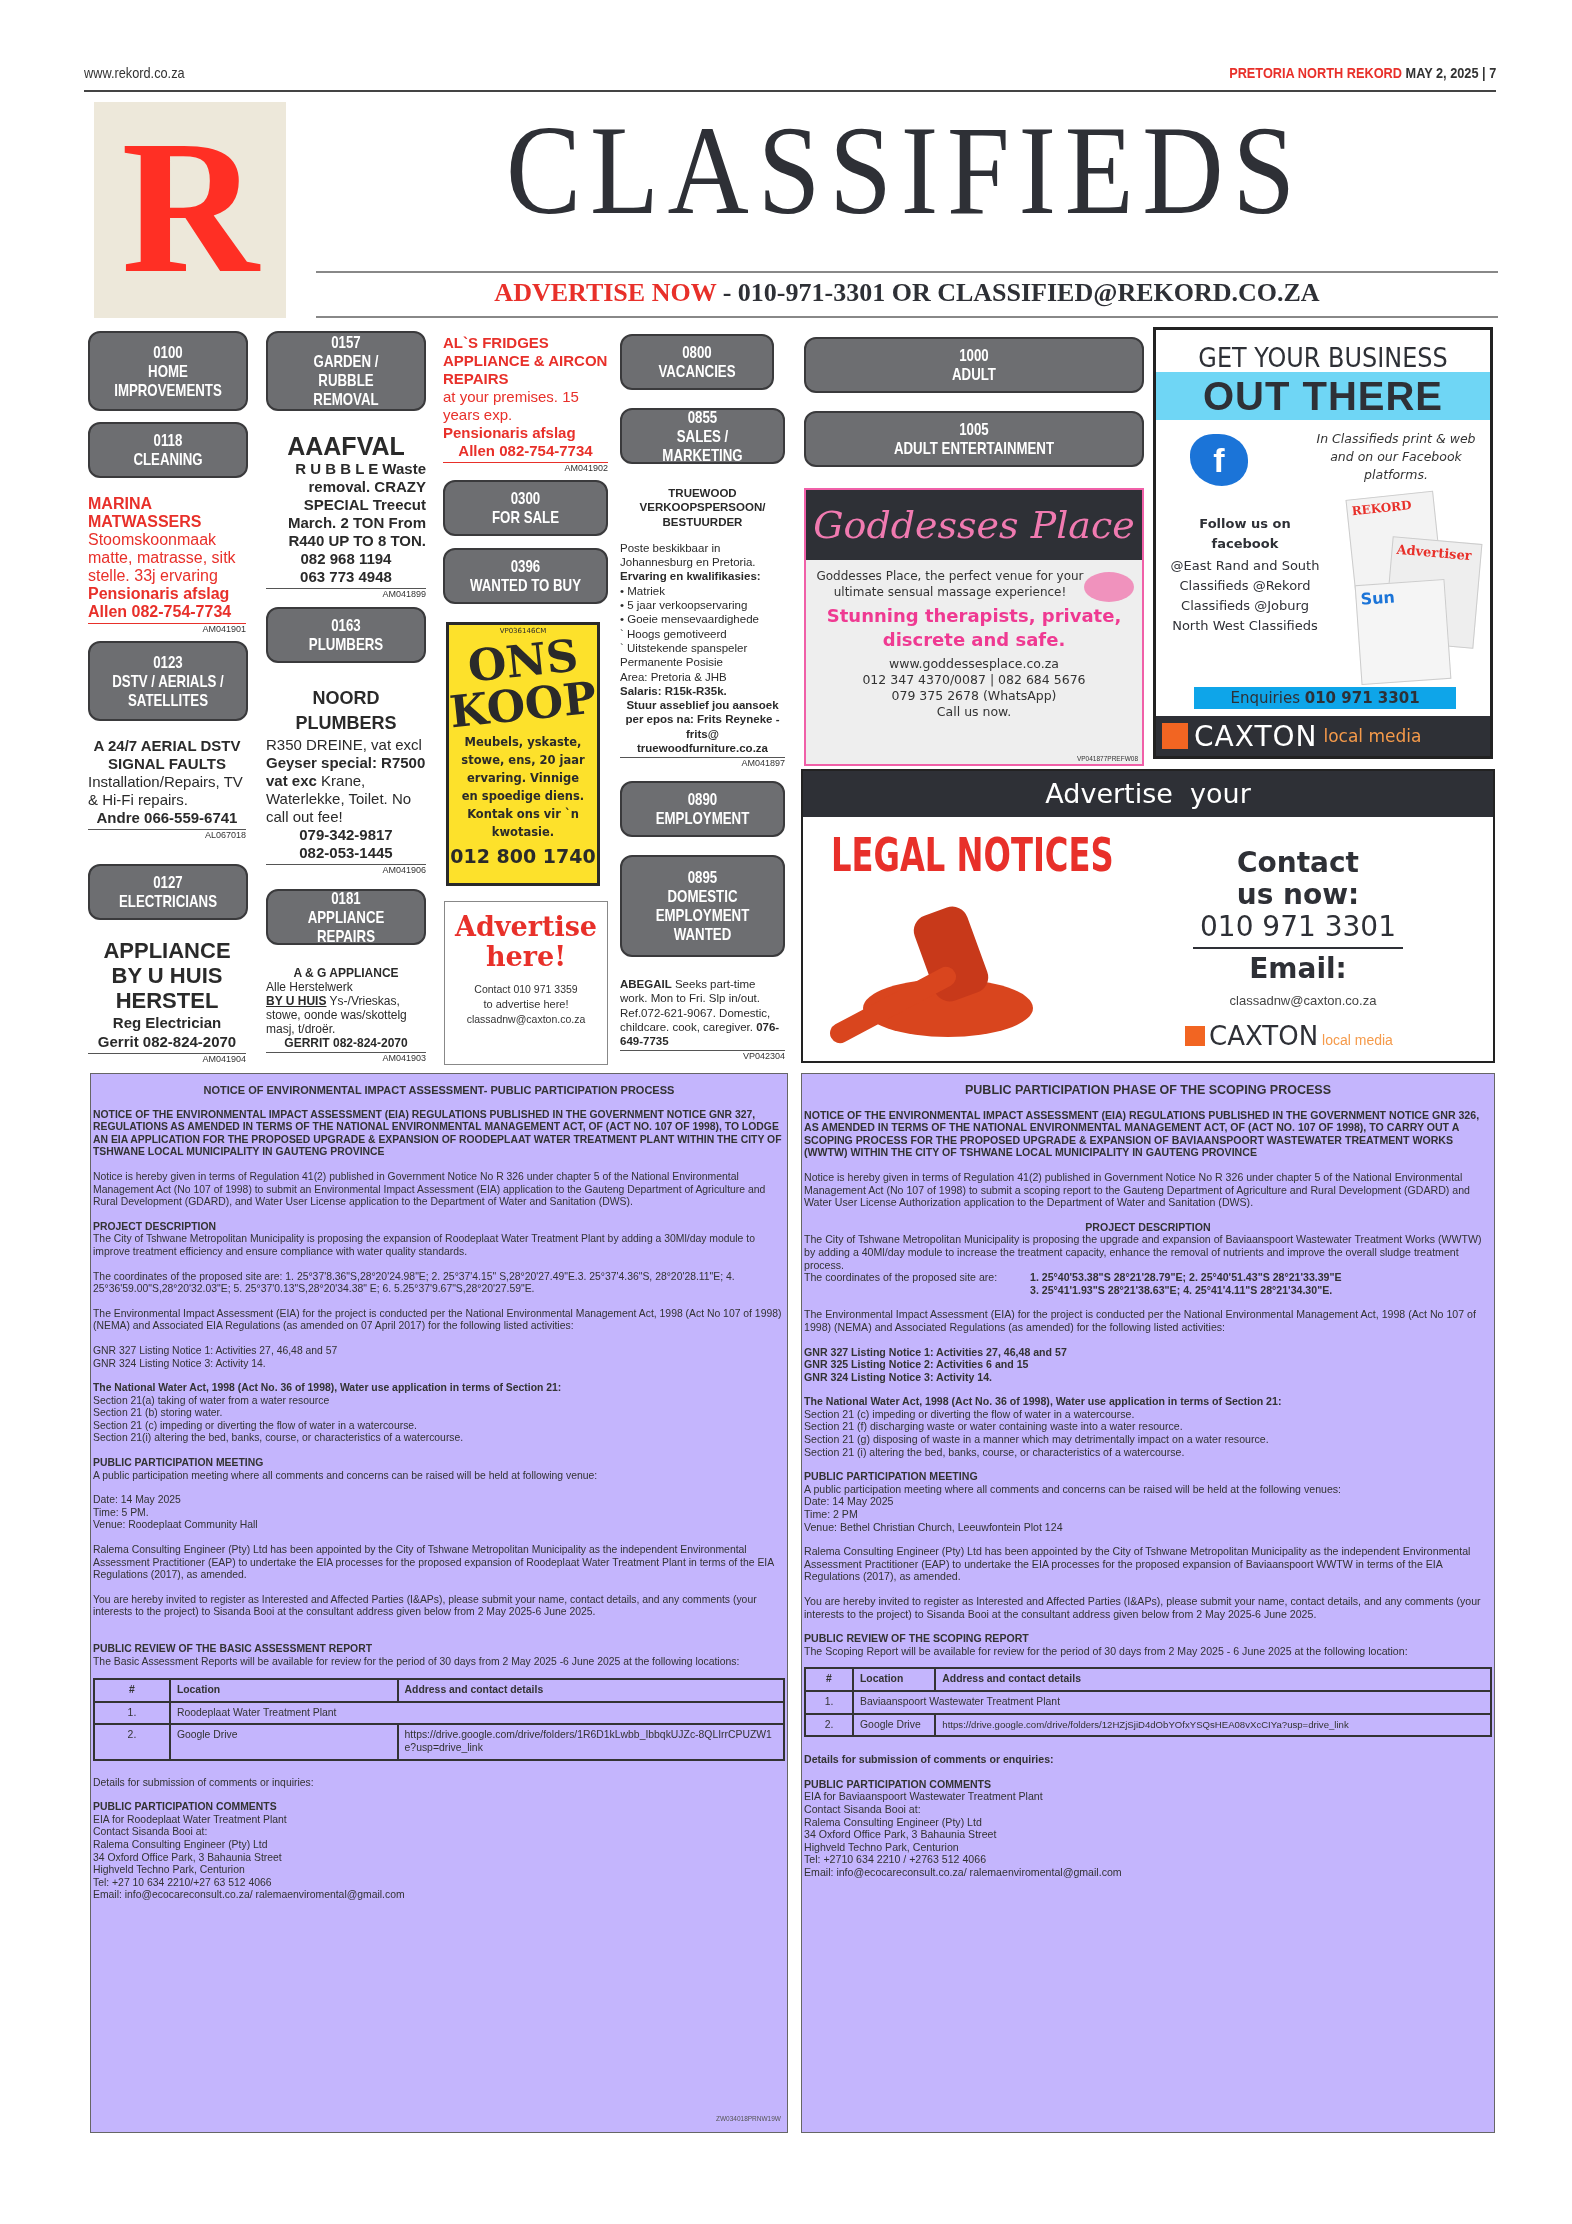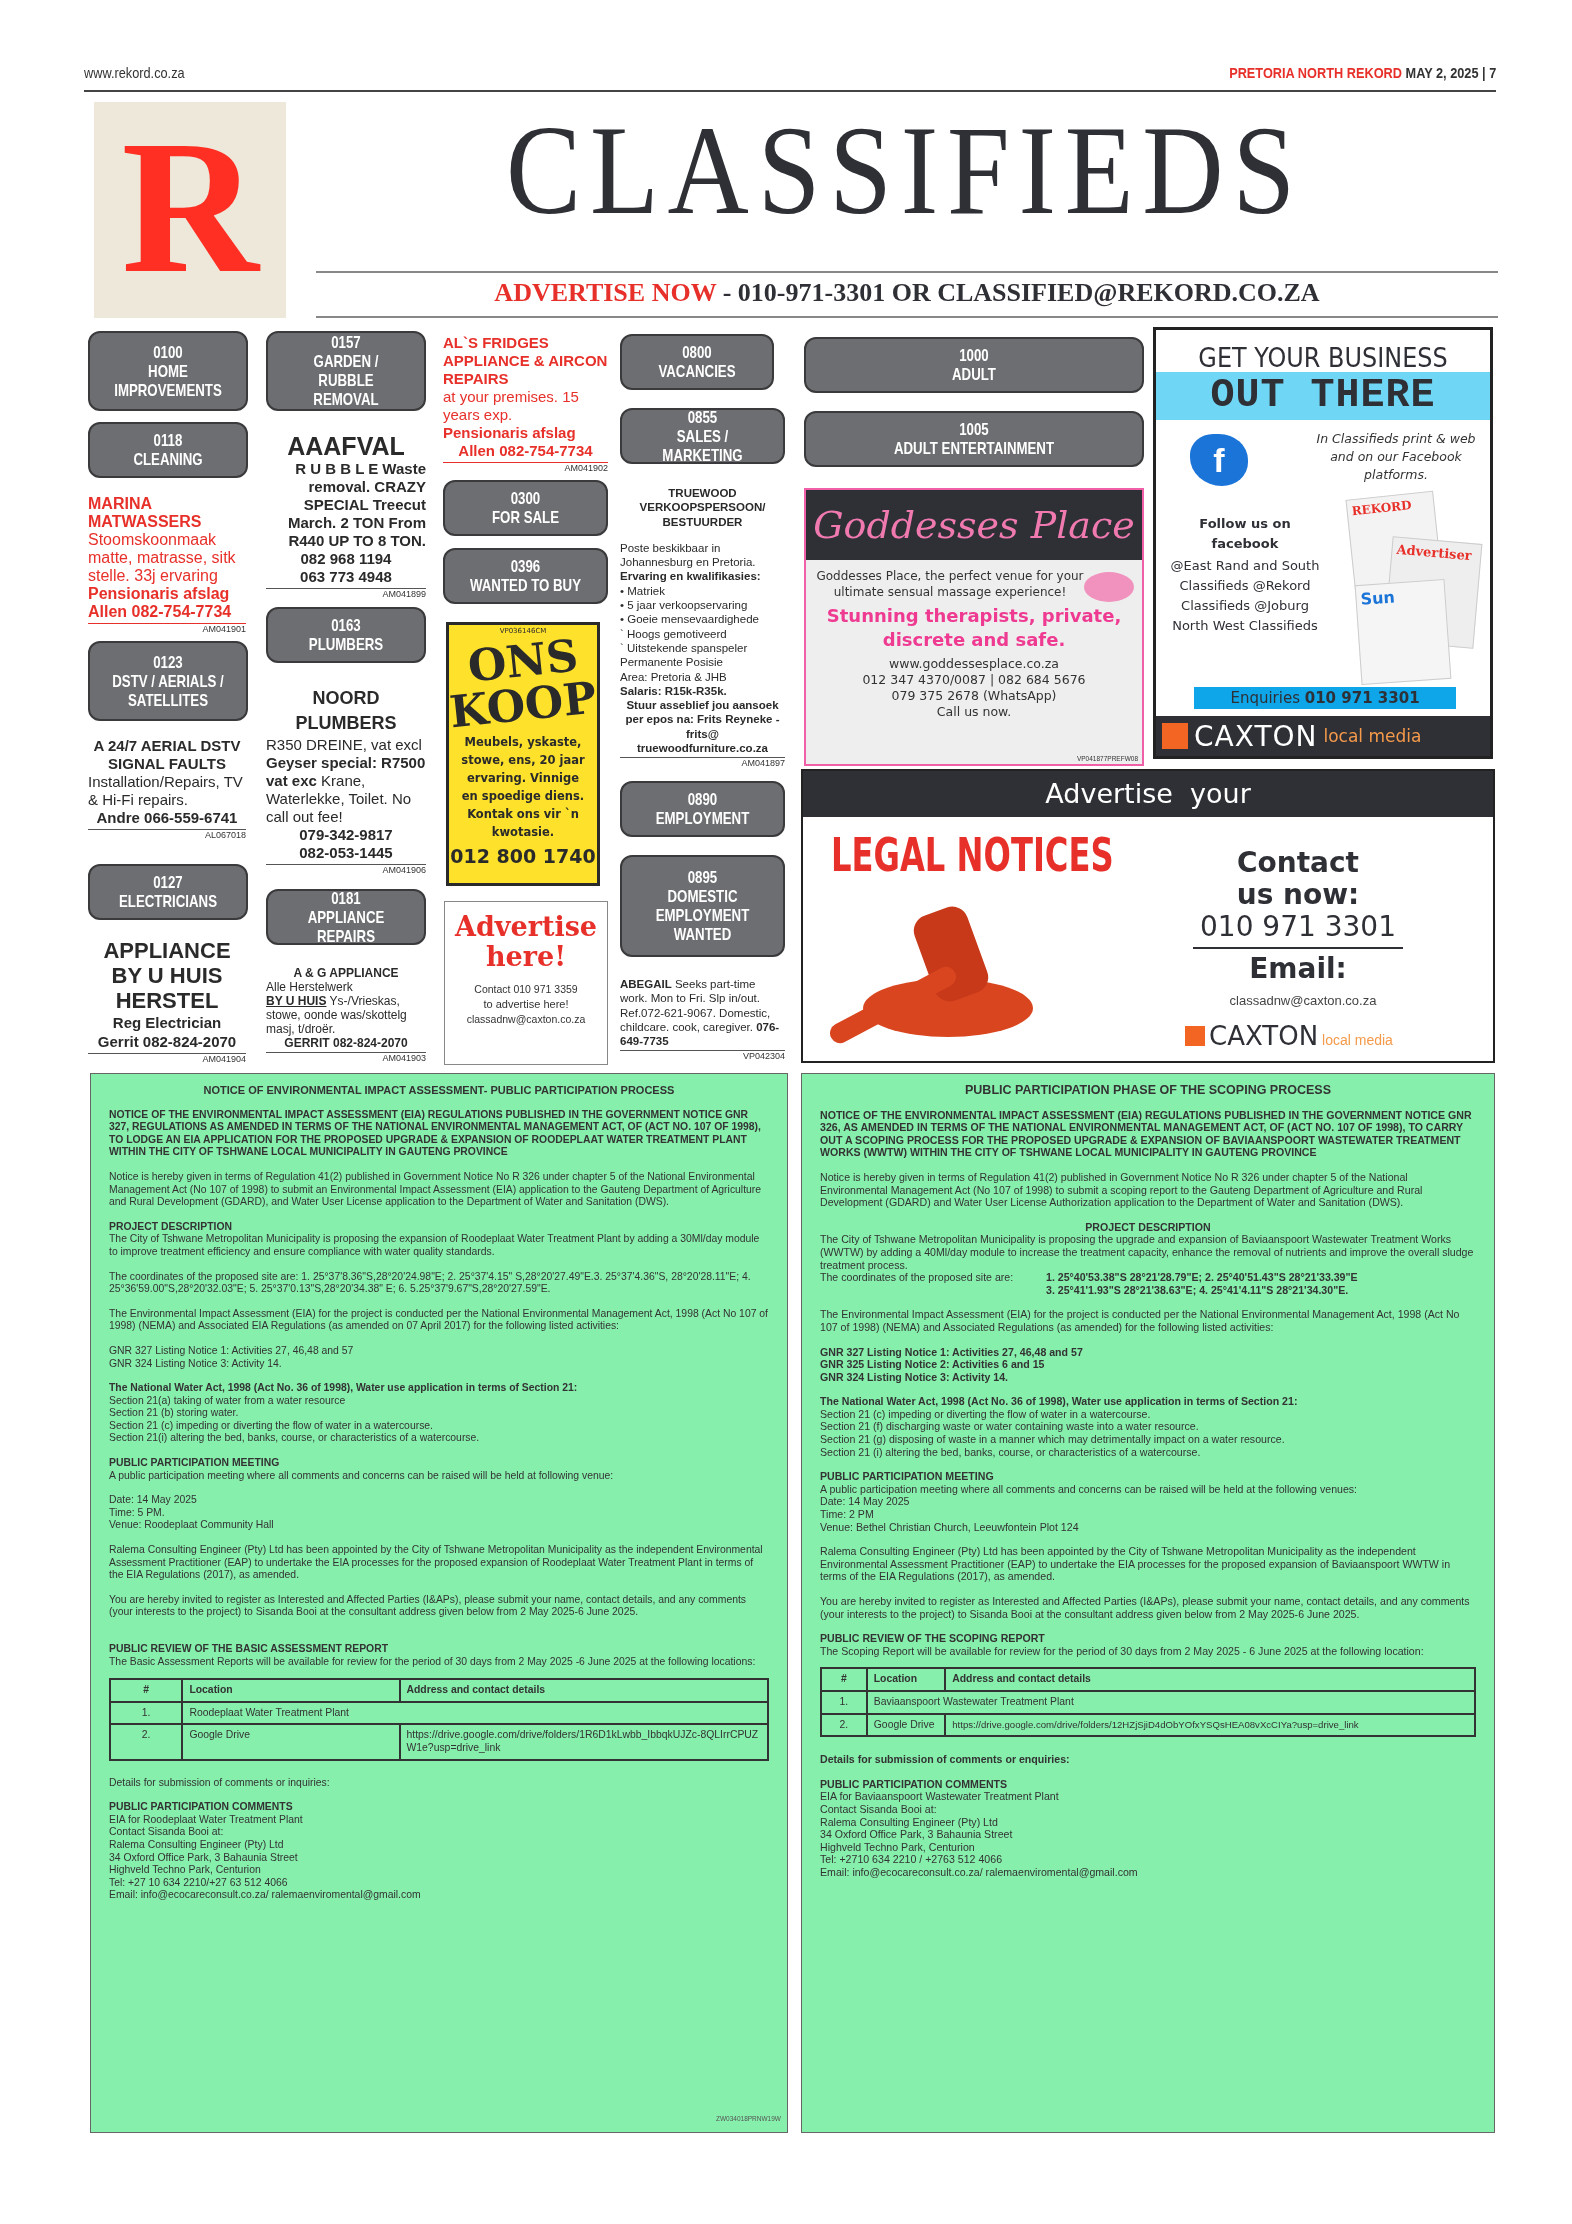--- a/index.html
+++ b/index.html
@@ -20,21 +20,21 @@
 .cat span{display:block;transform:scaleX(.78)}
 .ad{position:absolute;text-align:center}
 .ref{font-size:9px;color:#333;text-align:right;border-top:1px solid #555;margin-top:2px;line-height:10px}
 .ref.red{border-top-color:#e8302a}
 .red{color:#e8302a}
 .b{font-weight:bold}
 .yellow{position:absolute;left:446px;top:622px;width:154px;height:264px;background:#fde12b;border:3px solid #2a2a2a;text-align:center;font-family:"DejaVu Sans",sans-serif}
 .goddess{position:absolute;left:804px;top:488px;width:340px;height:278px;border:2px solid #f060a8;background:#eeeeee;text-align:center}
 .caxbox{position:absolute;left:1153px;top:327px;width:340px;height:432px;border:3px solid #222;background:#fff}
 .legal{position:absolute;left:801px;top:769px;width:694px;height:294px;border:2px solid #222;background:#fff}
-.notice{position:absolute;border:1.5px solid #666;background:#86efac;padding:10px 18px;font-size:10.4px;line-height:12.6px;color:#333}
+.notice{position:absolute;border:1.5px solid #666;background:#c4b5fd;padding:10px 2px;font-size:10.4px;line-height:12.6px;color:#333}
 .notice p{margin-bottom:12px}
 .notice .h{font-weight:bold}
 .notice table{border-collapse:collapse;width:100%;margin:10px 0 16px}
 .notice td,.notice th{border:2px solid #333;padding:4px 6px;text-align:left;font-size:10.4px;vertical-align:top}
 </style>
 </head>
 <body>
 
 <div class="abs topbar">
   <span class="site">www.rekord.co.za</span>
@@ -217,21 +217,21 @@
   <div style="font-family:'DejaVu Sans',sans-serif;font-weight:bold;color:#ef3a92;font-size:18px;line-height:24px;padding:4px 8px">Stunning therapists, private, discrete and safe.</div>
   <div style="font-family:'DejaVu Sans',sans-serif;font-size:12.5px;line-height:16px;color:#333">www.goddessesplace.co.za</div>
   <div style="font-family:'DejaVu Sans',sans-serif;font-size:12.5px;line-height:16px;color:#333">012 347 4370/0087 | 082 684 5676</div>
   <div style="font-family:'DejaVu Sans',sans-serif;font-size:12.5px;line-height:16px;color:#333">079 375 2678 (WhatsApp)</div>
   <div style="font-family:'DejaVu Sans',sans-serif;font-size:12.5px;line-height:16px;color:#333">Call us now.</div>
   <div style="position:absolute;right:4px;bottom:2px;font-size:6.5px;color:#333">VP041877PREFW08</div>
 </div>
 
 <div class="caxbox">
   <div style="font-family:'DejaVu Sans',sans-serif;font-size:26px;text-align:center;color:#2e3036;margin-top:14px;line-height:28px;transform:scaleX(.92)">GET YOUR BUSINESS</div>
-  <div style="background:#6fd6f5;text-align:center;font-family:Liberation Mono, monospace;font-weight:bold;font-size:40px;line-height:48px;color:#2e3036;letter-spacing:1px">OUT THERE</div>
+  <div style="background:#6fd6f5;text-align:center;font-family:Liberation Sans, sans-serif;font-weight:bold;font-size:40px;line-height:48px;color:#2e3036;letter-spacing:1px">OUT THERE</div>
   <div style="position:absolute;left:34px;top:104px;width:58px;height:52px;border-radius:40% 50% 45% 55%;background:#1b74d8;color:#fff;font-weight:bold;font-size:34px;text-align:center;line-height:52px">f</div>
   <div style="position:absolute;left:150px;top:100px;width:180px;font-family:'DejaVu Sans',sans-serif;font-style:italic;font-size:12.5px;line-height:18px;text-align:center;color:#333">In Classifieds print &amp; web and on our Facebook platforms.</div>
   <div style="position:absolute;left:14px;top:184px;width:150px;font-family:'DejaVu Sans',sans-serif;font-weight:bold;font-size:13px;line-height:20px;text-align:center;color:#2e3036">Follow us on facebook</div>
   <div style="position:absolute;left:14px;top:226px;width:150px;font-family:'DejaVu Sans',sans-serif;font-size:13px;line-height:20px;text-align:center;color:#2e3036">@East Rand and South Classifieds @Rekord Classifieds @Joburg North West Classifieds</div>
   <div style="position:absolute;left:195px;top:165px;width:88px;height:110px;background:#f3f3f3;border:1px solid #ccc;transform:rotate(-6deg);font-family:'DejaVu Serif',serif;color:#e8302a;font-weight:bold;font-size:12px;padding:4px">REKORD</div>
   <div style="position:absolute;left:232px;top:210px;width:90px;height:105px;background:#eee;border:1px solid #ccc;transform:rotate(5deg);font-family:'DejaVu Serif',serif;color:#e8302a;font-weight:bold;font-size:13px;padding:4px">Advertiser</div>
   <div style="position:absolute;left:202px;top:252px;width:90px;height:100px;background:#f5f5f5;border:1px solid #ccc;transform:rotate(-4deg);font-family:'DejaVu Sans',sans-serif;color:#1b74d8;font-weight:bold;font-size:16px;padding:4px">Sun</div>
   <div style="position:absolute;left:38px;top:357px;width:262px;height:22px;background:#0ea5e9;font-family:'DejaVu Sans',sans-serif;font-size:15px;line-height:22px;text-align:center;color:#2e3036"><span>Enquiries </span><span class="b">010 971 3301</span></div>
   <div style="position:absolute;left:0;bottom:0;width:334px;height:40px;background:#2e3036;display:flex;align-items:center;padding-left:6px">
     <span style="display:inline-block;width:26px;height:26px;background:#f26522;margin-right:6px"></span>

